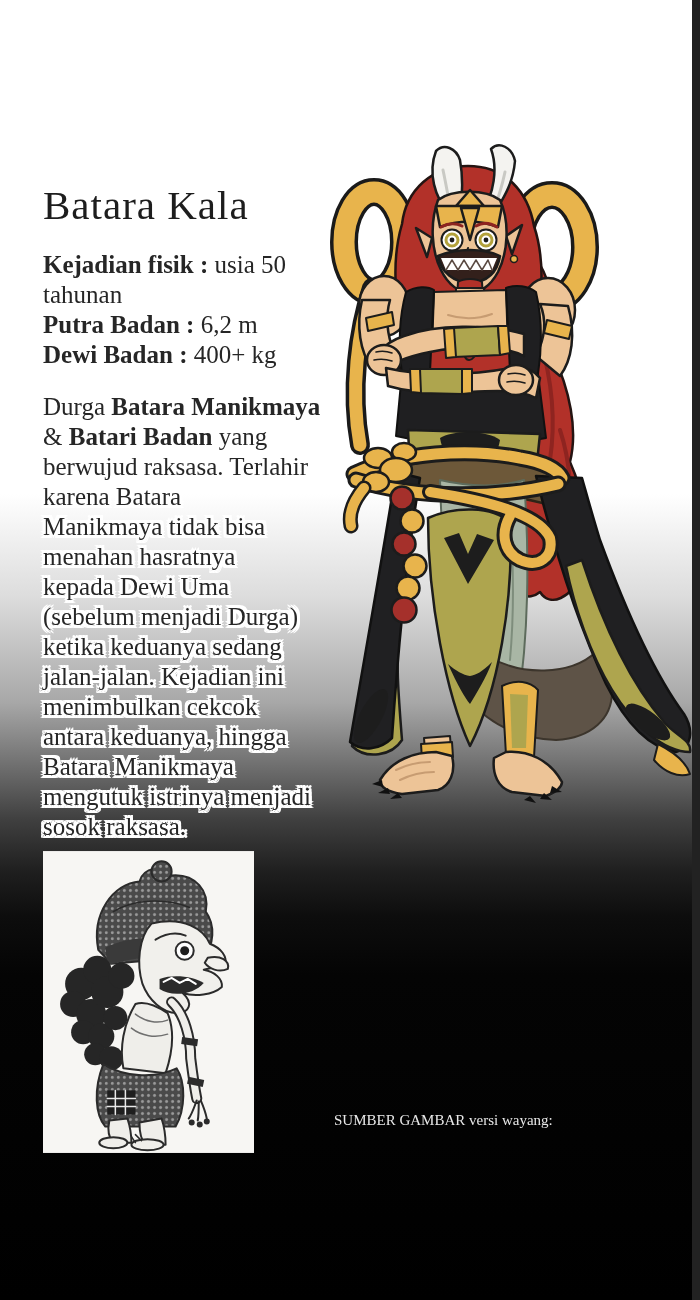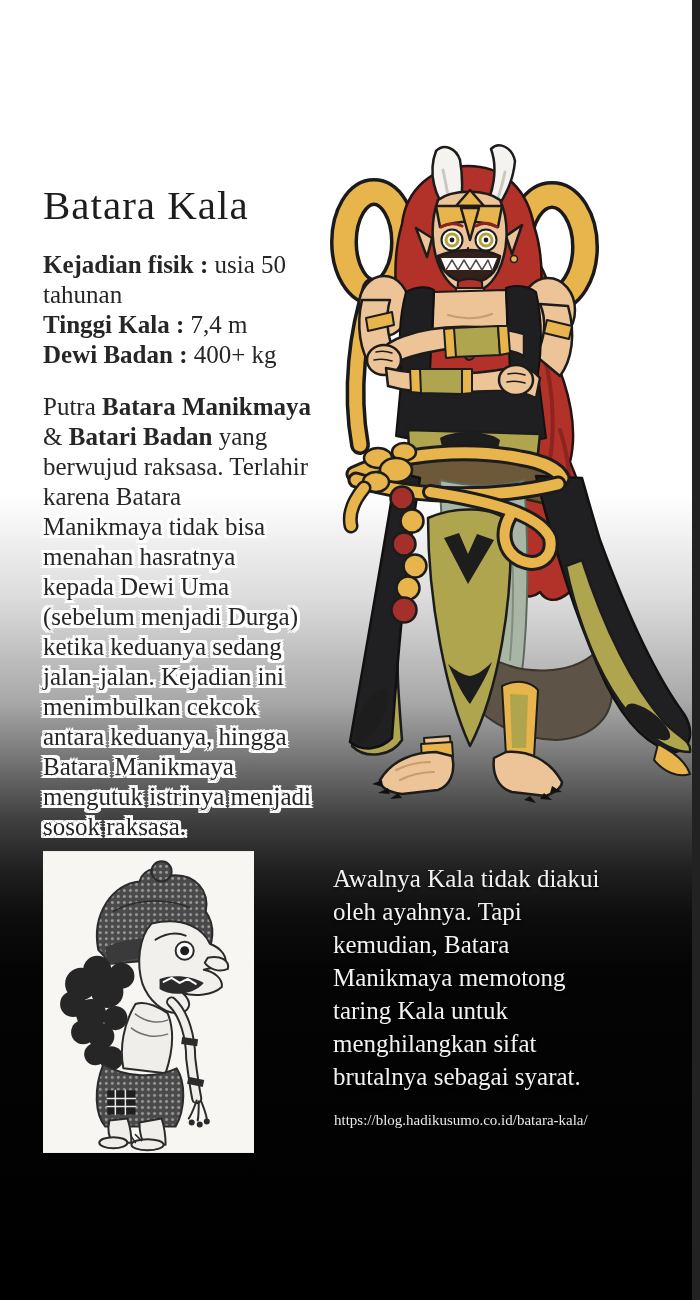--- a/index.html
+++ b/index.html
@@ -47,24 +47,24 @@
 </style>
 </head>
 <body>
 
 <div class="canvas">
 
   <div class="abs title">Batara Kala</div>
 
   <div class="abs stats"><span class="b">Kejadian fisik : </span><span>usia 50
 tahunan
-</span><span class="b">Tinggi Kala : </span><span>7,4 m
+</span><span class="b">Putra Badan : </span><span>6,2 m
 </span><span class="b">Dewi Badan : </span><span>400+ kg</span></div>
 
-  <div class="abs bio"><span>Putra </span><span class="b">Batara Manikmaya</span><span>
+  <div class="abs bio"><span>Durga </span><span class="b">Batara Manikmaya</span><span>
 &amp; </span><span class="b">Batari Badan</span><span> yang
 berwujud raksasa. Terlahir
 karena Batara
 Manikmaya tidak bisa
 menahan hasratnya
 kepada Dewi Uma
 (sebelum menjadi Durga)
 ketika keduanya sedang
 jalan-jalan. Kejadian ini
 menimbulkan cekcok
@@ -294,25 +294,18 @@
       <path d="M64,246 L92,246 M64,254 L92,254 M72,238 L72,262 M82,238 L82,262" stroke="#e8e8e8" stroke-width="1.5"></path>
 
       <path d="M96,270 C96,280 98,288 102,292 L122,292 C122,282 120,272 118,266 Z" fill="#efeeea" stroke="#2b2b2b" stroke-width="2"></path>
       <path d="M66,268 C64,278 66,286 70,290 L88,290 C88,280 86,272 84,266 Z" fill="#efeeea" stroke="#2b2b2b" stroke-width="2"></path>
       <ellipse cx="104" cy="292" rx="16" ry="5.5" fill="#efeeea" stroke="#2b2b2b" stroke-width="2"></ellipse>
       <ellipse cx="70" cy="290" rx="14" ry="5.5" fill="#efeeea" stroke="#2b2b2b" stroke-width="2"></ellipse>
       <path d="M92,282 L98,288 M88,284 L92,290" stroke="#2b2b2b" stroke-width="1.5"></path>
     </g>
   </svg>
 
-  <div class="abs story">Awalnya Kala tidak diakui
-oleh ayahnya. Tapi
-kemudian, Batara
-Manikmaya memotong
-taring Kala untuk
-menghilangkan sifat
-brutalnya sebagai syarat.</div>
 
   <div class="abs source">
-    <div>https://blog.hadikusumo.co.id/batara-kala/</div>
+    <div>SUMBER GAMBAR versi wayang:</div>
   </div>
 
 </div>
 
 </body></html>

